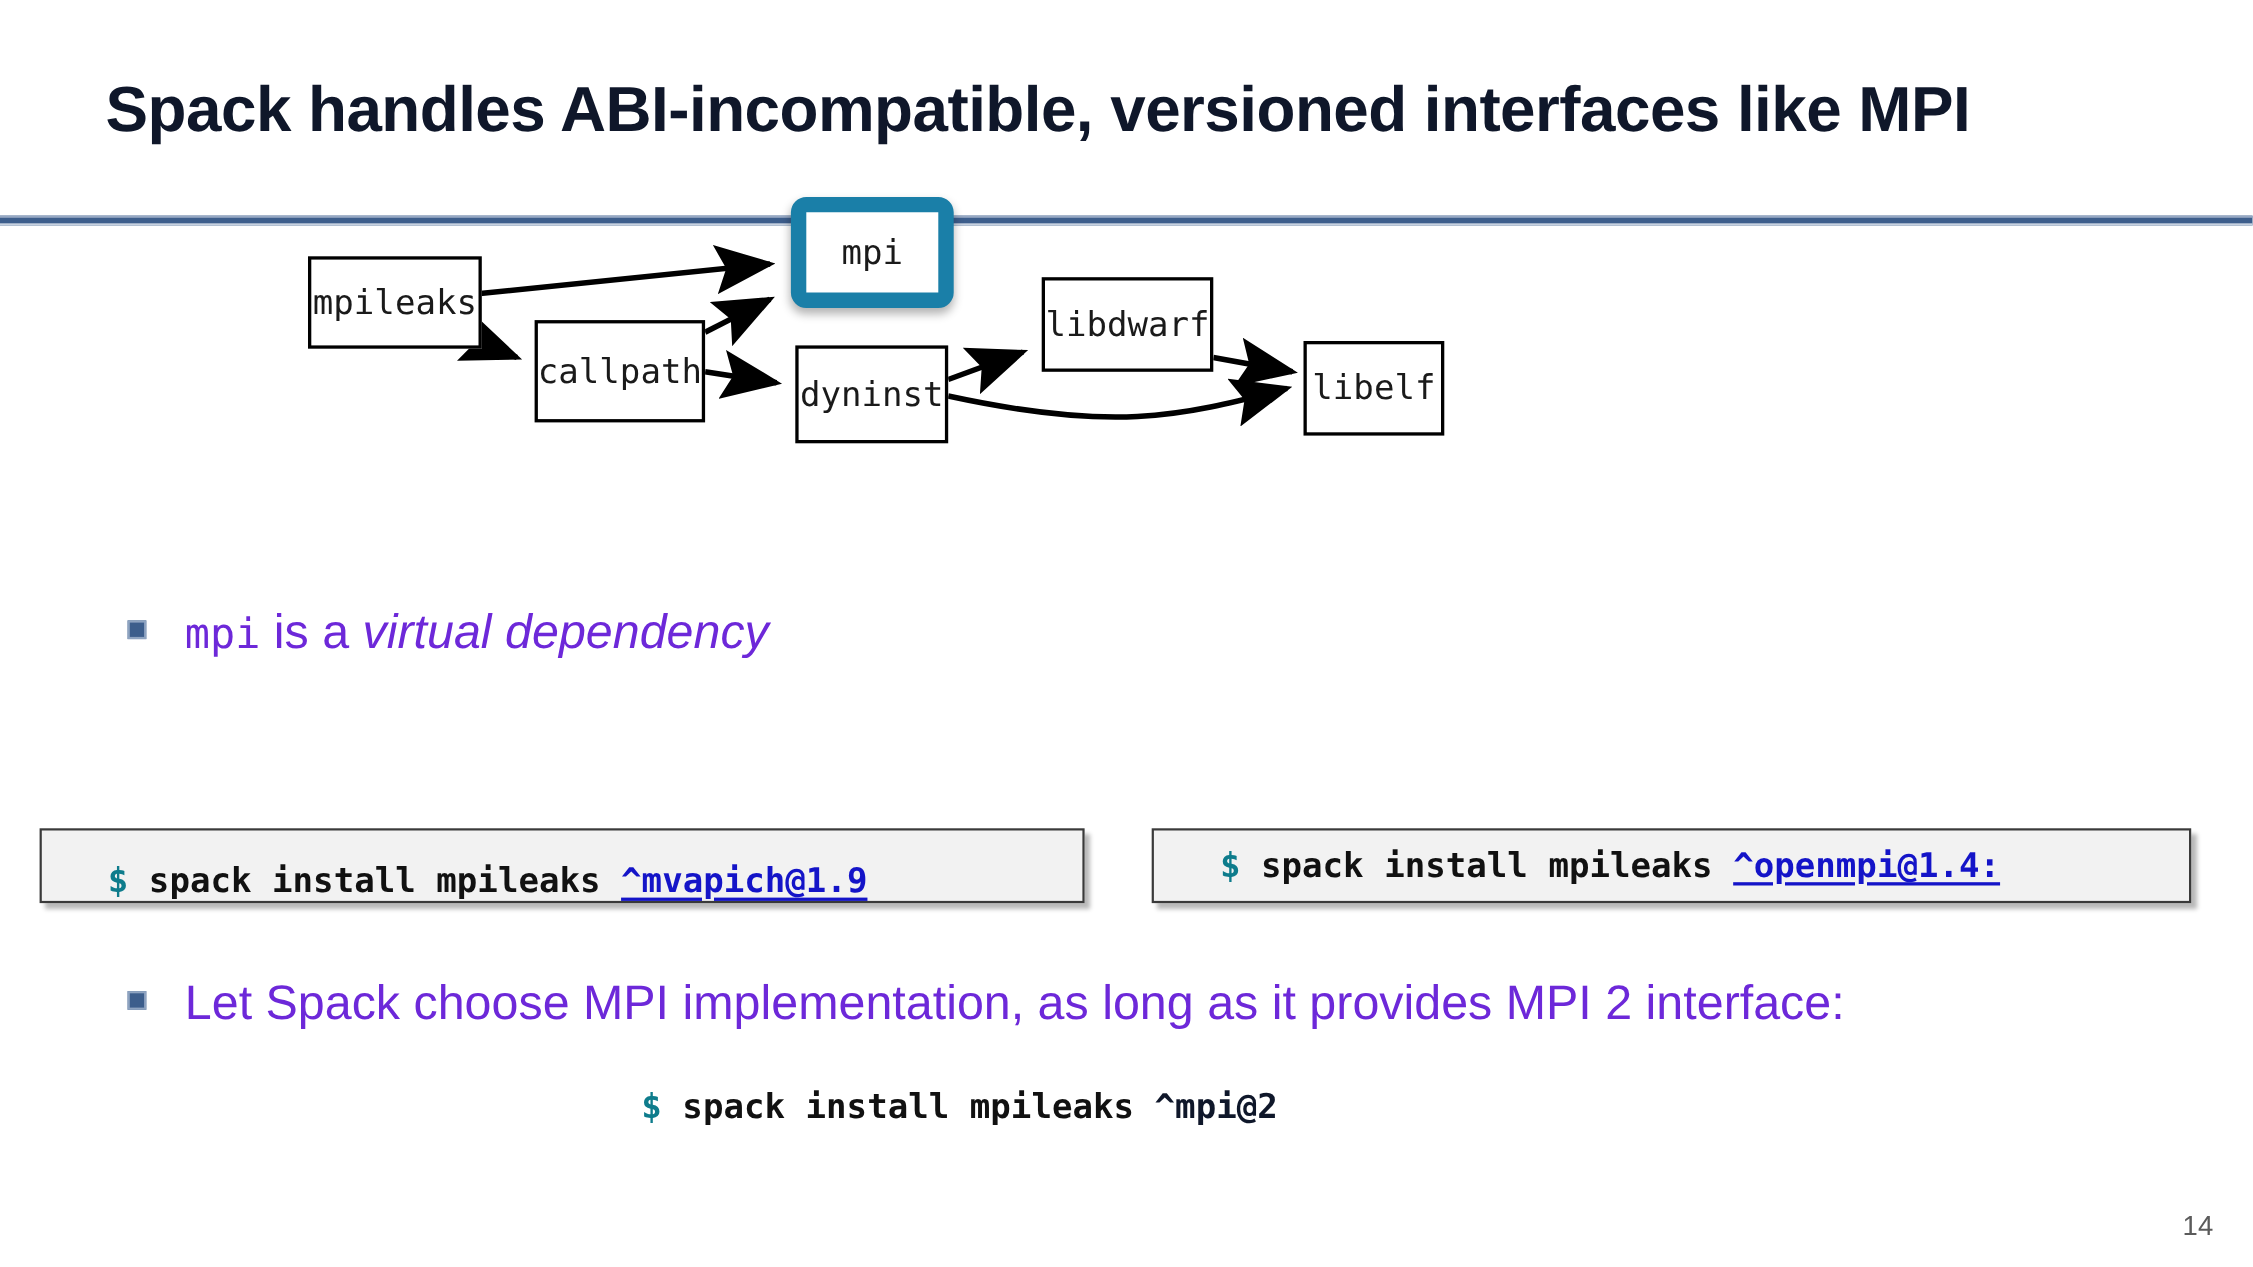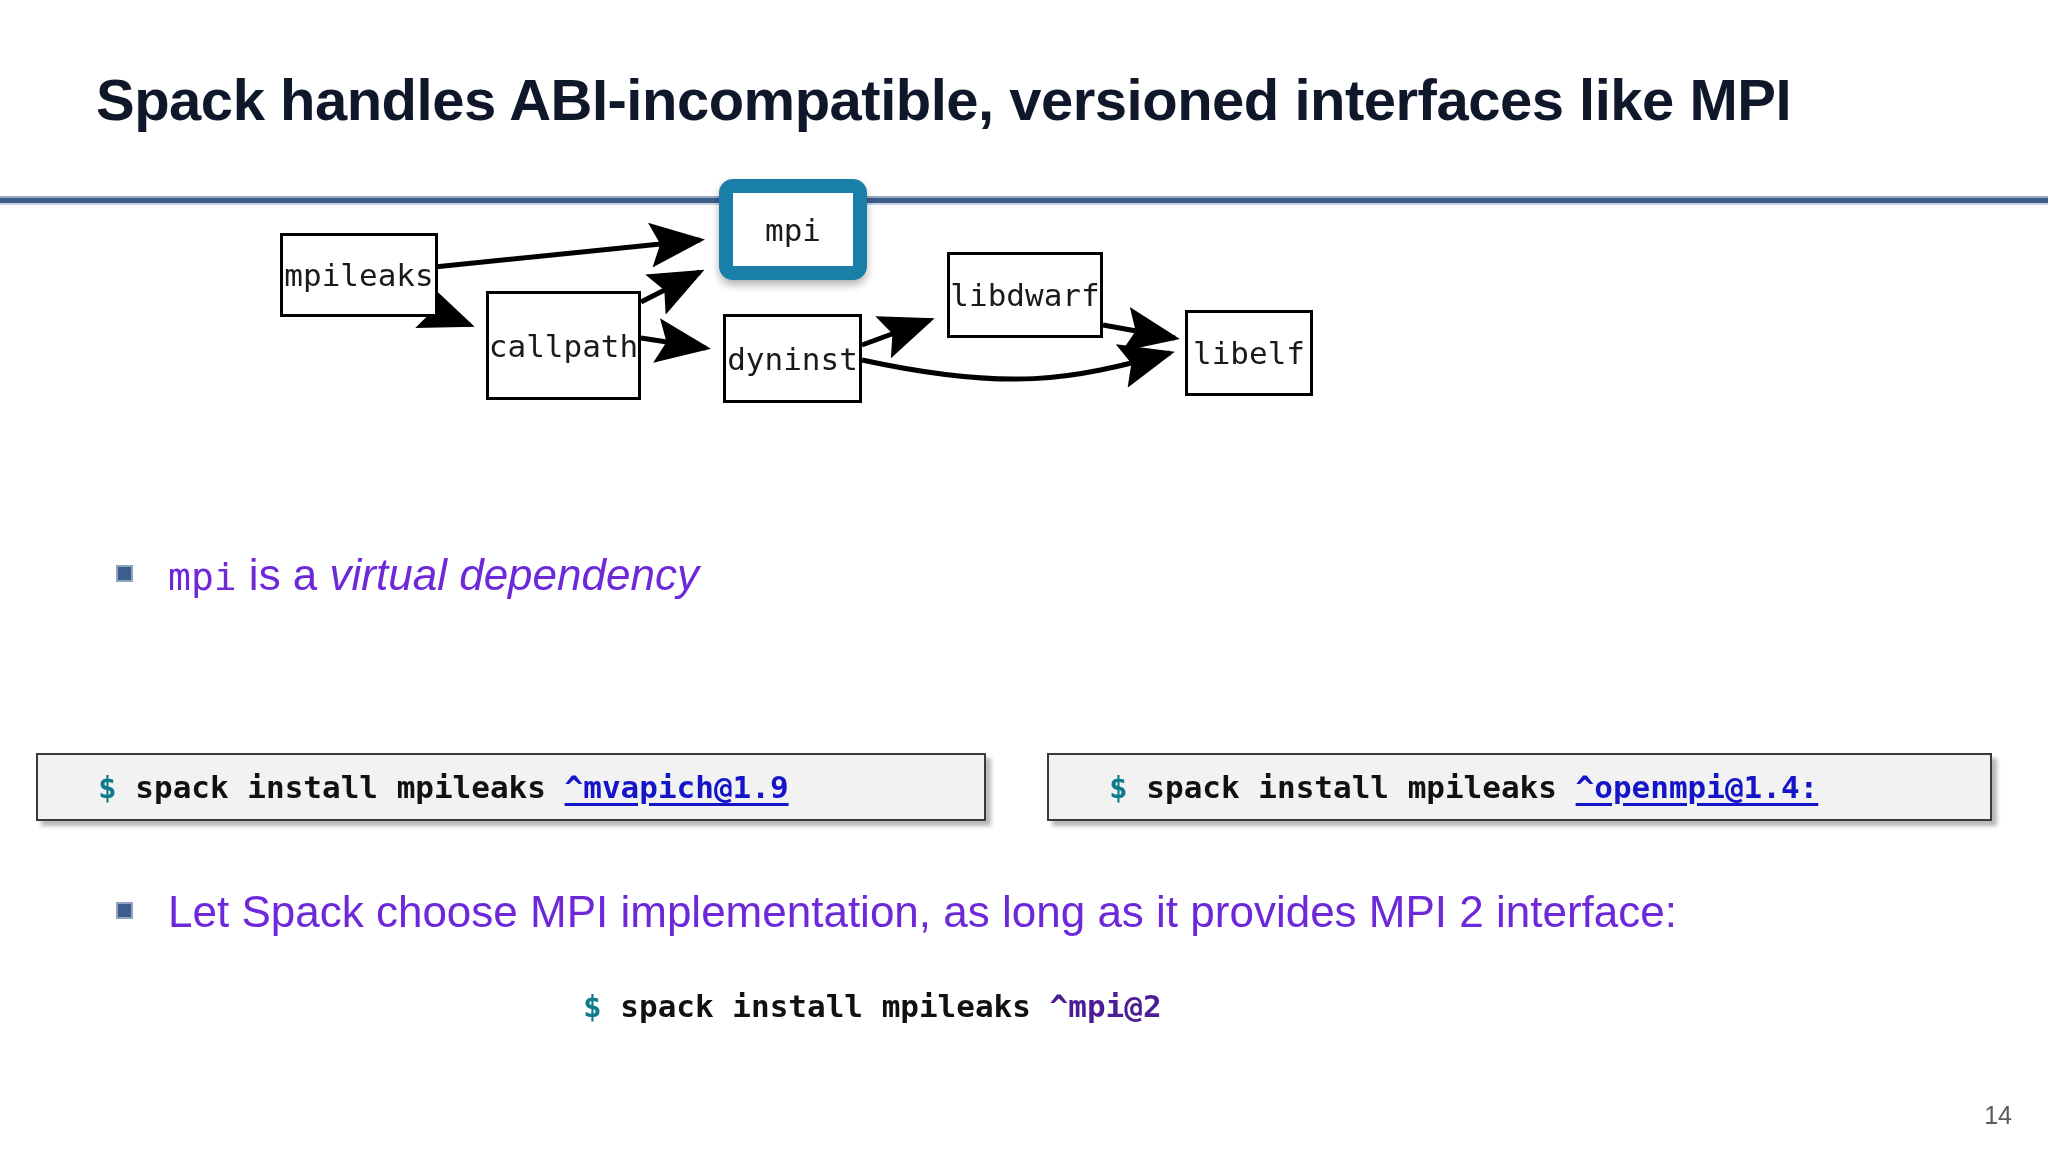--- a/index.html
+++ b/index.html
@@ -121,21 +121,21 @@
     font-weight: bold;
     color: #111111;
   }
   .code-inner { padding-left: 60px; white-space: pre; }
   .prompt { color: #0e7c8c; }
   .arg-link {
     color: #1414c8;
     text-decoration: underline;
     text-underline-offset: 5px;
   }
-  .arg-cyan { color: #4c1d95; }
+  .arg-cyan { color: #0f172a; }
 
   .code-plain {
     position: absolute;
     font-family: "DejaVu Sans Mono", "Liberation Mono", monospace;
     font-size: 31px;
     font-weight: bold;
     color: #111111;
     white-space: pre;
   }
 
@@ -177,21 +177,21 @@
 
       <path d="M862,150 C1010,182 1070,170 1170,143" fill="none" stroke="#000" stroke-width="5" marker-end="url(#ah)"></path>
 
       <line x1="1103" y1="115" x2="1175" y2="128" stroke="#000" stroke-width="5" marker-end="url(#ah)"></line>
     </svg>
 
     <div class="node-box" style="left:247px; top:23px; width:158px; height:84px;margin-left:33px;">
       <span>mpileaks</span>
     </div>
 
-    <div class="node-box" style="left:486px; top:81px; width:155px; height:109px;">
+    <div class="node-box" style="left:486px; top:81px; width:155px; height:93px;">
       <span>callpath</span>
     </div>
 
     <div class="node-mpi" style="left:719px; top:-31px; width:148px; height:101px;">
       <span>mpi</span>
     </div>
 
     <div class="node-box" style="left:723px; top:104px; width:139px; height:89px;">
       <span>dyninst</span>
     </div>
@@ -204,21 +204,21 @@
       <span>libelf</span>
     </div>
   </div>
 
   <div class="bullet" style="left:116px; top:551px;">
     <span class="bullet-marker"></span>
     <span class="bullet-text"><span class="mono-inline">mpi</span><span> is a </span><span class="italic">virtual dependency</span></span>
   </div>
 
 
-  <div class="code-box" style="left:36px; top:753px; width:950px; height:68px;">
+  <div class="code-box" style="left:36px; top:753px; width:950px; height:68px;align-items:flex-end;">
     <span class="code-inner"><span class="prompt">$</span><span> spack install mpileaks </span><span class="arg-link">^mvapich@1.9</span></span>
   </div>
 
   <div class="code-box" style="left:1047px; top:753px; width:945px; height:68px;">
     <span class="code-inner"><span class="prompt">$</span><span> spack install mpileaks </span><span class="arg-link">^openmpi@1.4:</span></span>
   </div>
 
   <div class="bullet" style="left:116px; top:888px;">
     <span class="bullet-marker"></span>
     <span class="bullet-text">Let Spack choose MPI implementation, as long as it provides MPI 2 interface:</span>

